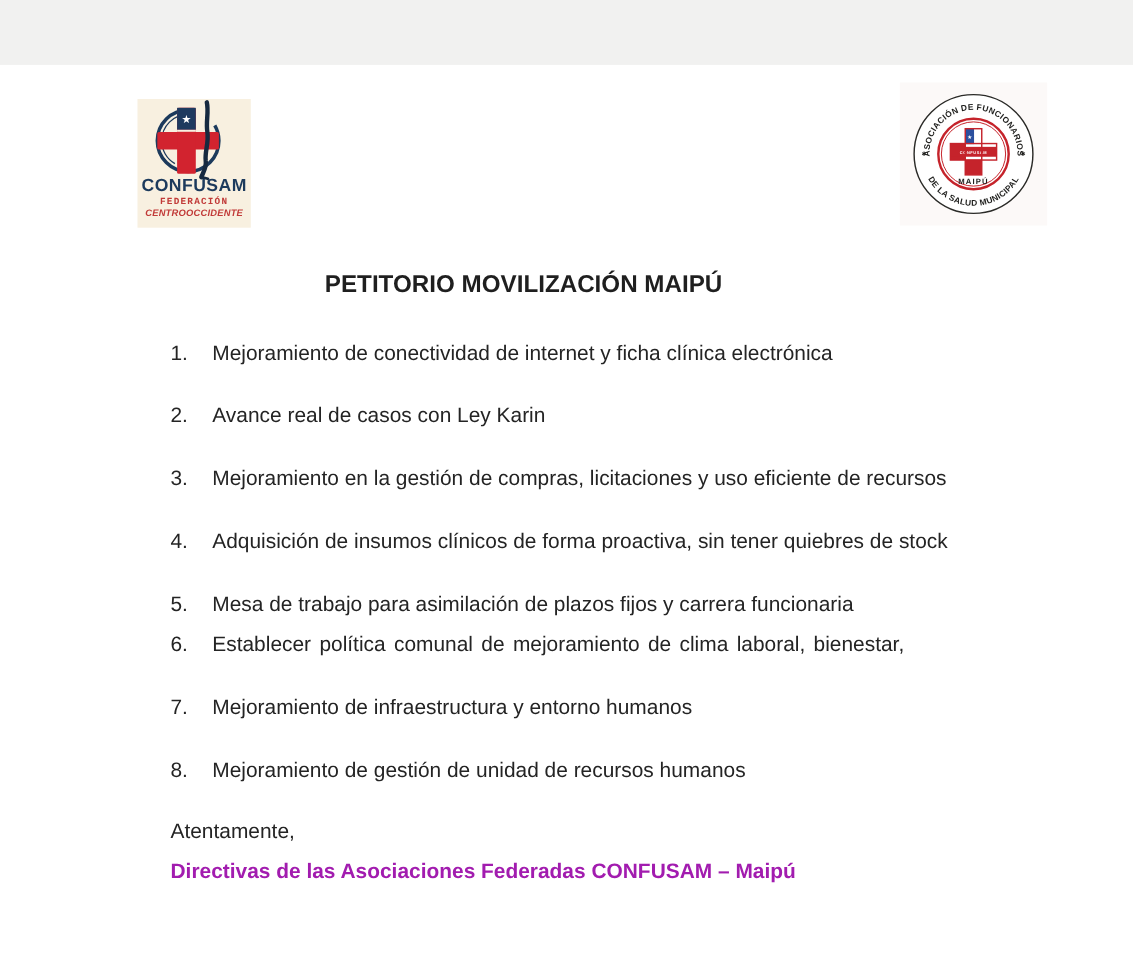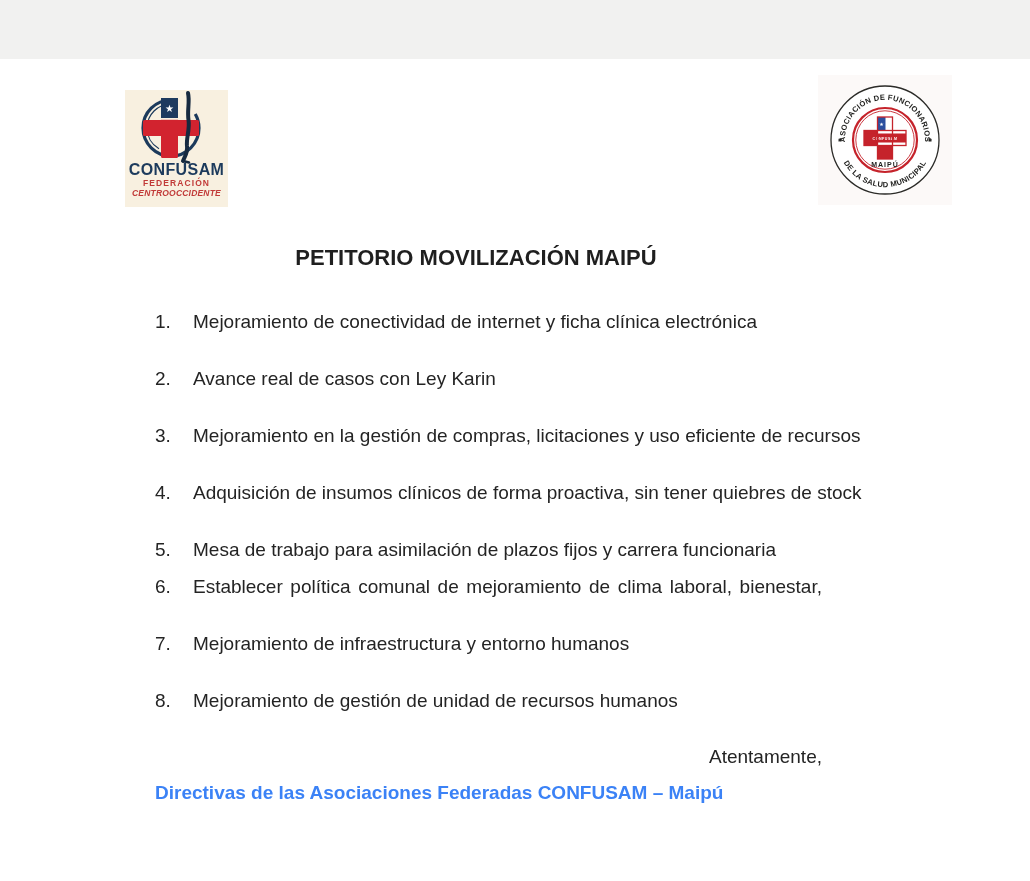--- a/index.html
+++ b/index.html
@@ -18,21 +18,21 @@
     position:absolute; left:125px; top:90px; width:103px; height:117px;
     background:#f8f0e0; text-align:center;
   }
   .logo-left svg { display:block; margin:0 auto; }
   .logo-left .org {
     font-size:16px; font-weight:bold; color:#1c3a5c;
     letter-spacing:.4px; line-height:16px; margin-top:-2px;
   }
   .logo-left .fed {
     font-size:8.5px; font-weight:bold; color:#c13a38;
-    letter-spacing:1.1px; line-height:10px;
+    letter-spacing:1.1px; line-height:10px;font-family:Liberation Mono, monospace;
   }
   .logo-left .cent {
     font-size:8.5px; font-weight:bold; color:#c13a38;
     letter-spacing:.2px; line-height:10px;font-style:italic;
   }
   
   .logo-right {
     position:absolute; left:818px; top:75px; width:134px; height:130px;
     background:#fcf9f8; display:flex; align-items:center; justify-content:center;
   }
@@ -47,25 +47,25 @@
     list-style:none; margin:31px 78px 0 155px; padding:0;
     font-size:19px; line-height:37px;
   }
   ol.petition li { position:relative; padding-left:38px; }
   ol.petition .num { position:absolute; left:0; top:0; }
   ol.petition .txt { display:block; white-space:nowrap;margin-top:20px; }
   ol.petition .txt-wrap { display:block; }
   .stretch { display:block; text-align:justify; text-align-last:justify; }
   .plain-line { display:block; }
   .salutation {
-    margin:20px 78px 0 155px; font-size:19px; line-height:36px; white-space:nowrap;text-align:right;
+    margin:20px 78px 0 155px; font-size:19px; line-height:36px; white-space:nowrap;
   }
   .signature {
     margin:0 78px 0 155px; font-size:19px; line-height:36px;
-    font-weight:bold; white-space:nowrap; color:#3b82f6;
+    font-weight:bold; white-space:nowrap; color:#a21caf;
   }
 </style>
 </head>
 <body>
 
 <div class="screen">
 
   <div class="top-strip"></div>
 
   <div class="logo-left">

